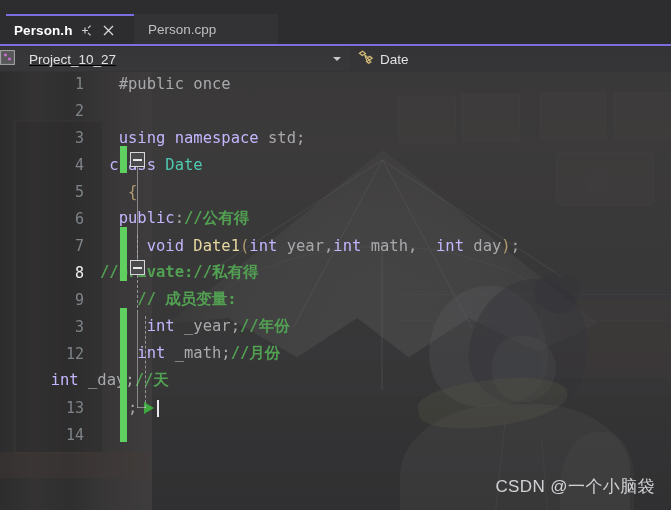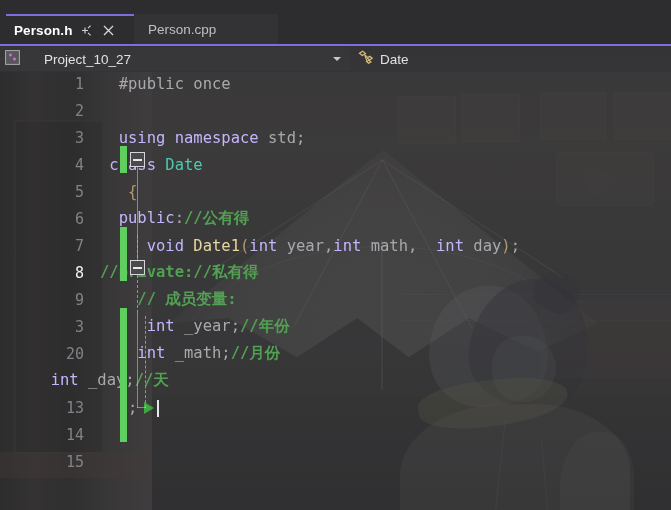--- a/index.html
+++ b/index.html
@@ -189,23 +189,24 @@
   #navbar {
     position: absolute; z-index: 3;
     left: 0; top: 44px; right: 0; height: 26px;
     background: rgba(51,51,54,0.88);
     border-top: 2px solid #7a6ee0;
     display: flex; align-items: center;
   }
   #nav-project {
     position: relative;
     width: 350px; height: 24px;
-    display: flex; align-items: center; gap: 24px;
-    padding-left: 5px; box-sizing: border-box;
+    display: flex; align-items: center; gap: 14px;
+    box-sizing: border-box;
     background: rgba(58,58,61,0.55);
+    text-decoration: underline;
   }
   #nav-member {
     position: relative;
     flex: 1; height: 24px;
     display: flex; align-items: center; gap: 5px;
     padding-left: 8px; box-sizing: border-box;
     background: rgba(58,58,61,0.35);
   }
   .nav-label { font-size: 13.5px; color: #e2e2e6; }
   .nav-caret {
@@ -419,21 +420,21 @@
         <div class="code-line"><span class="ln">1</span><span class="code-text"><span class="t-plain">  </span><span class="t-pre">#public once</span></span></div>
         <div class="code-line"><span class="ln">2</span></div>
         <div class="code-line"><span class="ln">3</span><span class="code-text"><span class="t-plain">  </span><span class="t-kw">using namespace</span><span class="t-plain"> std;</span></span></div>
         <div class="code-line"><span class="ln">4</span><span class="code-text"><span class="t-plain"> </span><span class="t-kw">class</span><span class="t-plain"> </span><span class="t-type">Date</span></span></div>
         <div class="code-line"><span class="ln">5</span><span class="code-text"><span class="t-plain">   </span><span class="t-punc">{</span></span></div>
         <div class="code-line"><span class="ln">6</span><span class="code-text"><span class="t-plain">  </span><span class="t-kw">public</span><span class="t-plain">:</span><span class="t-cmt">//公有得</span></span></div>
         <div class="code-line"><span class="ln">7</span><span class="code-text"><span class="t-plain">     </span><span class="t-kw">void</span><span class="t-plain"> </span><span class="t-fn">Date1</span><span class="t-punc">(</span><span class="t-kw">int</span><span class="t-var"> year,</span><span class="t-kw">int</span><span class="t-var"> math,  </span><span class="t-kw">int</span><span class="t-var"> day</span><span class="t-punc">)</span><span class="t-plain">;</span></span></div>
         <div class="code-line"><span class="ln current">8</span><span class="code-text"><span class="t-cmt">//private://私有得</span></span></div>
         <div class="code-line"><span class="ln">9</span><span class="code-text"><span class="t-plain">    </span><span class="t-cmt">// 成员变量:</span></span></div>
         <div class="code-line"><span class="ln">3</span><span class="code-text"><span class="t-plain">     </span><span class="t-kw">int</span><span class="t-var"> _year</span><span class="t-plain">;</span><span class="t-cmt">//年份</span></span></div>
-        <div class="code-line"><span class="ln">20</span><span class="code-text"><span class="t-plain">    </span><span class="t-kw">int</span><span class="t-var"> _math</span><span class="t-plain">;</span><span class="t-cmt">//月份</span></span></div>
+        <div class="code-line"><span class="ln">12</span><span class="code-text"><span class="t-plain">    </span><span class="t-kw">int</span><span class="t-var"> _math</span><span class="t-plain">;</span><span class="t-cmt">//月份</span></span></div>
         <div class="code-line"><span class="code-text"><span class="t-plain">     </span><span class="t-kw">int</span><span class="t-var"> _day</span><span class="t-plain">;</span><span class="t-cmt">//天</span></span></div>
         <div class="code-line"><span class="ln">13</span><span class="code-text"><span class="t-plain">  </span><span class="t-punc">}</span><span class="t-plain">;</span><span class="run-marker"></span><span class="caret"></span></span></div>
         <div class="code-line"><span class="ln">14</span><span class="code-text"></span></div>
-        <div class="code-line"><span class="ln">15</span><span class="code-text"></span></div>
       </div>
   </div>
 
+  <div id="watermark">CSDN @一个小脑袋</div>
 </div>
 
 </body></html>

